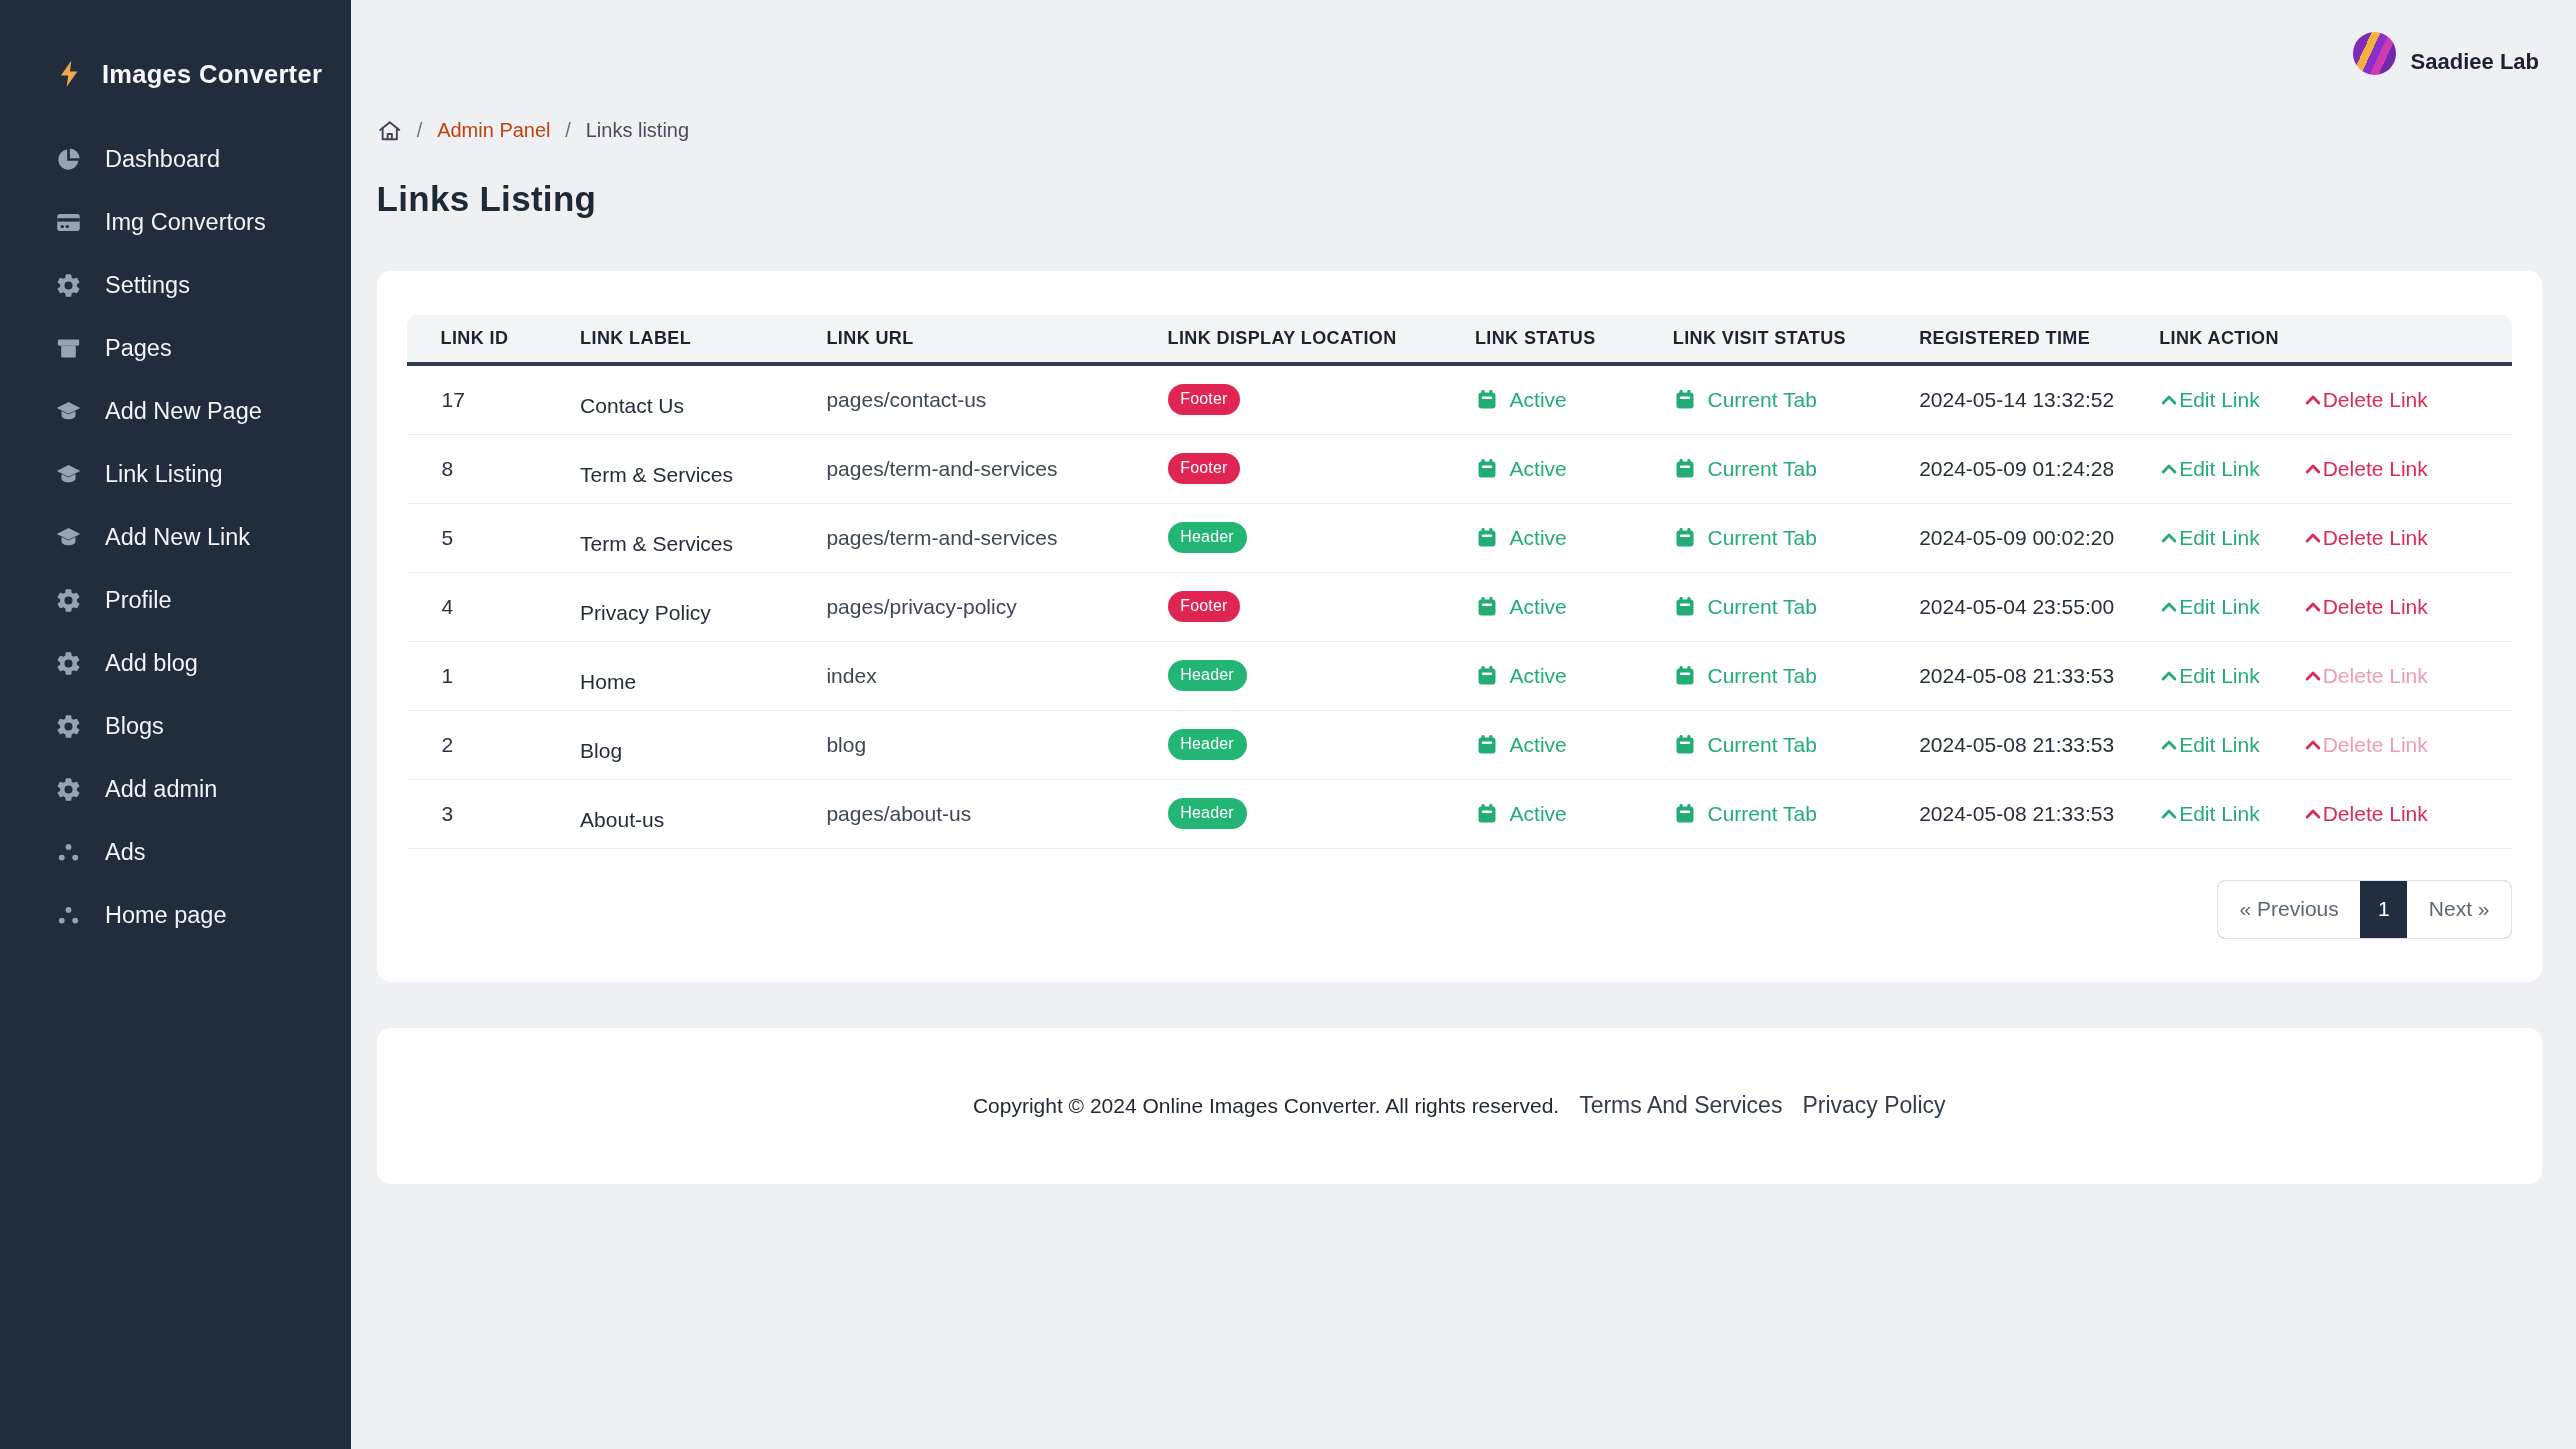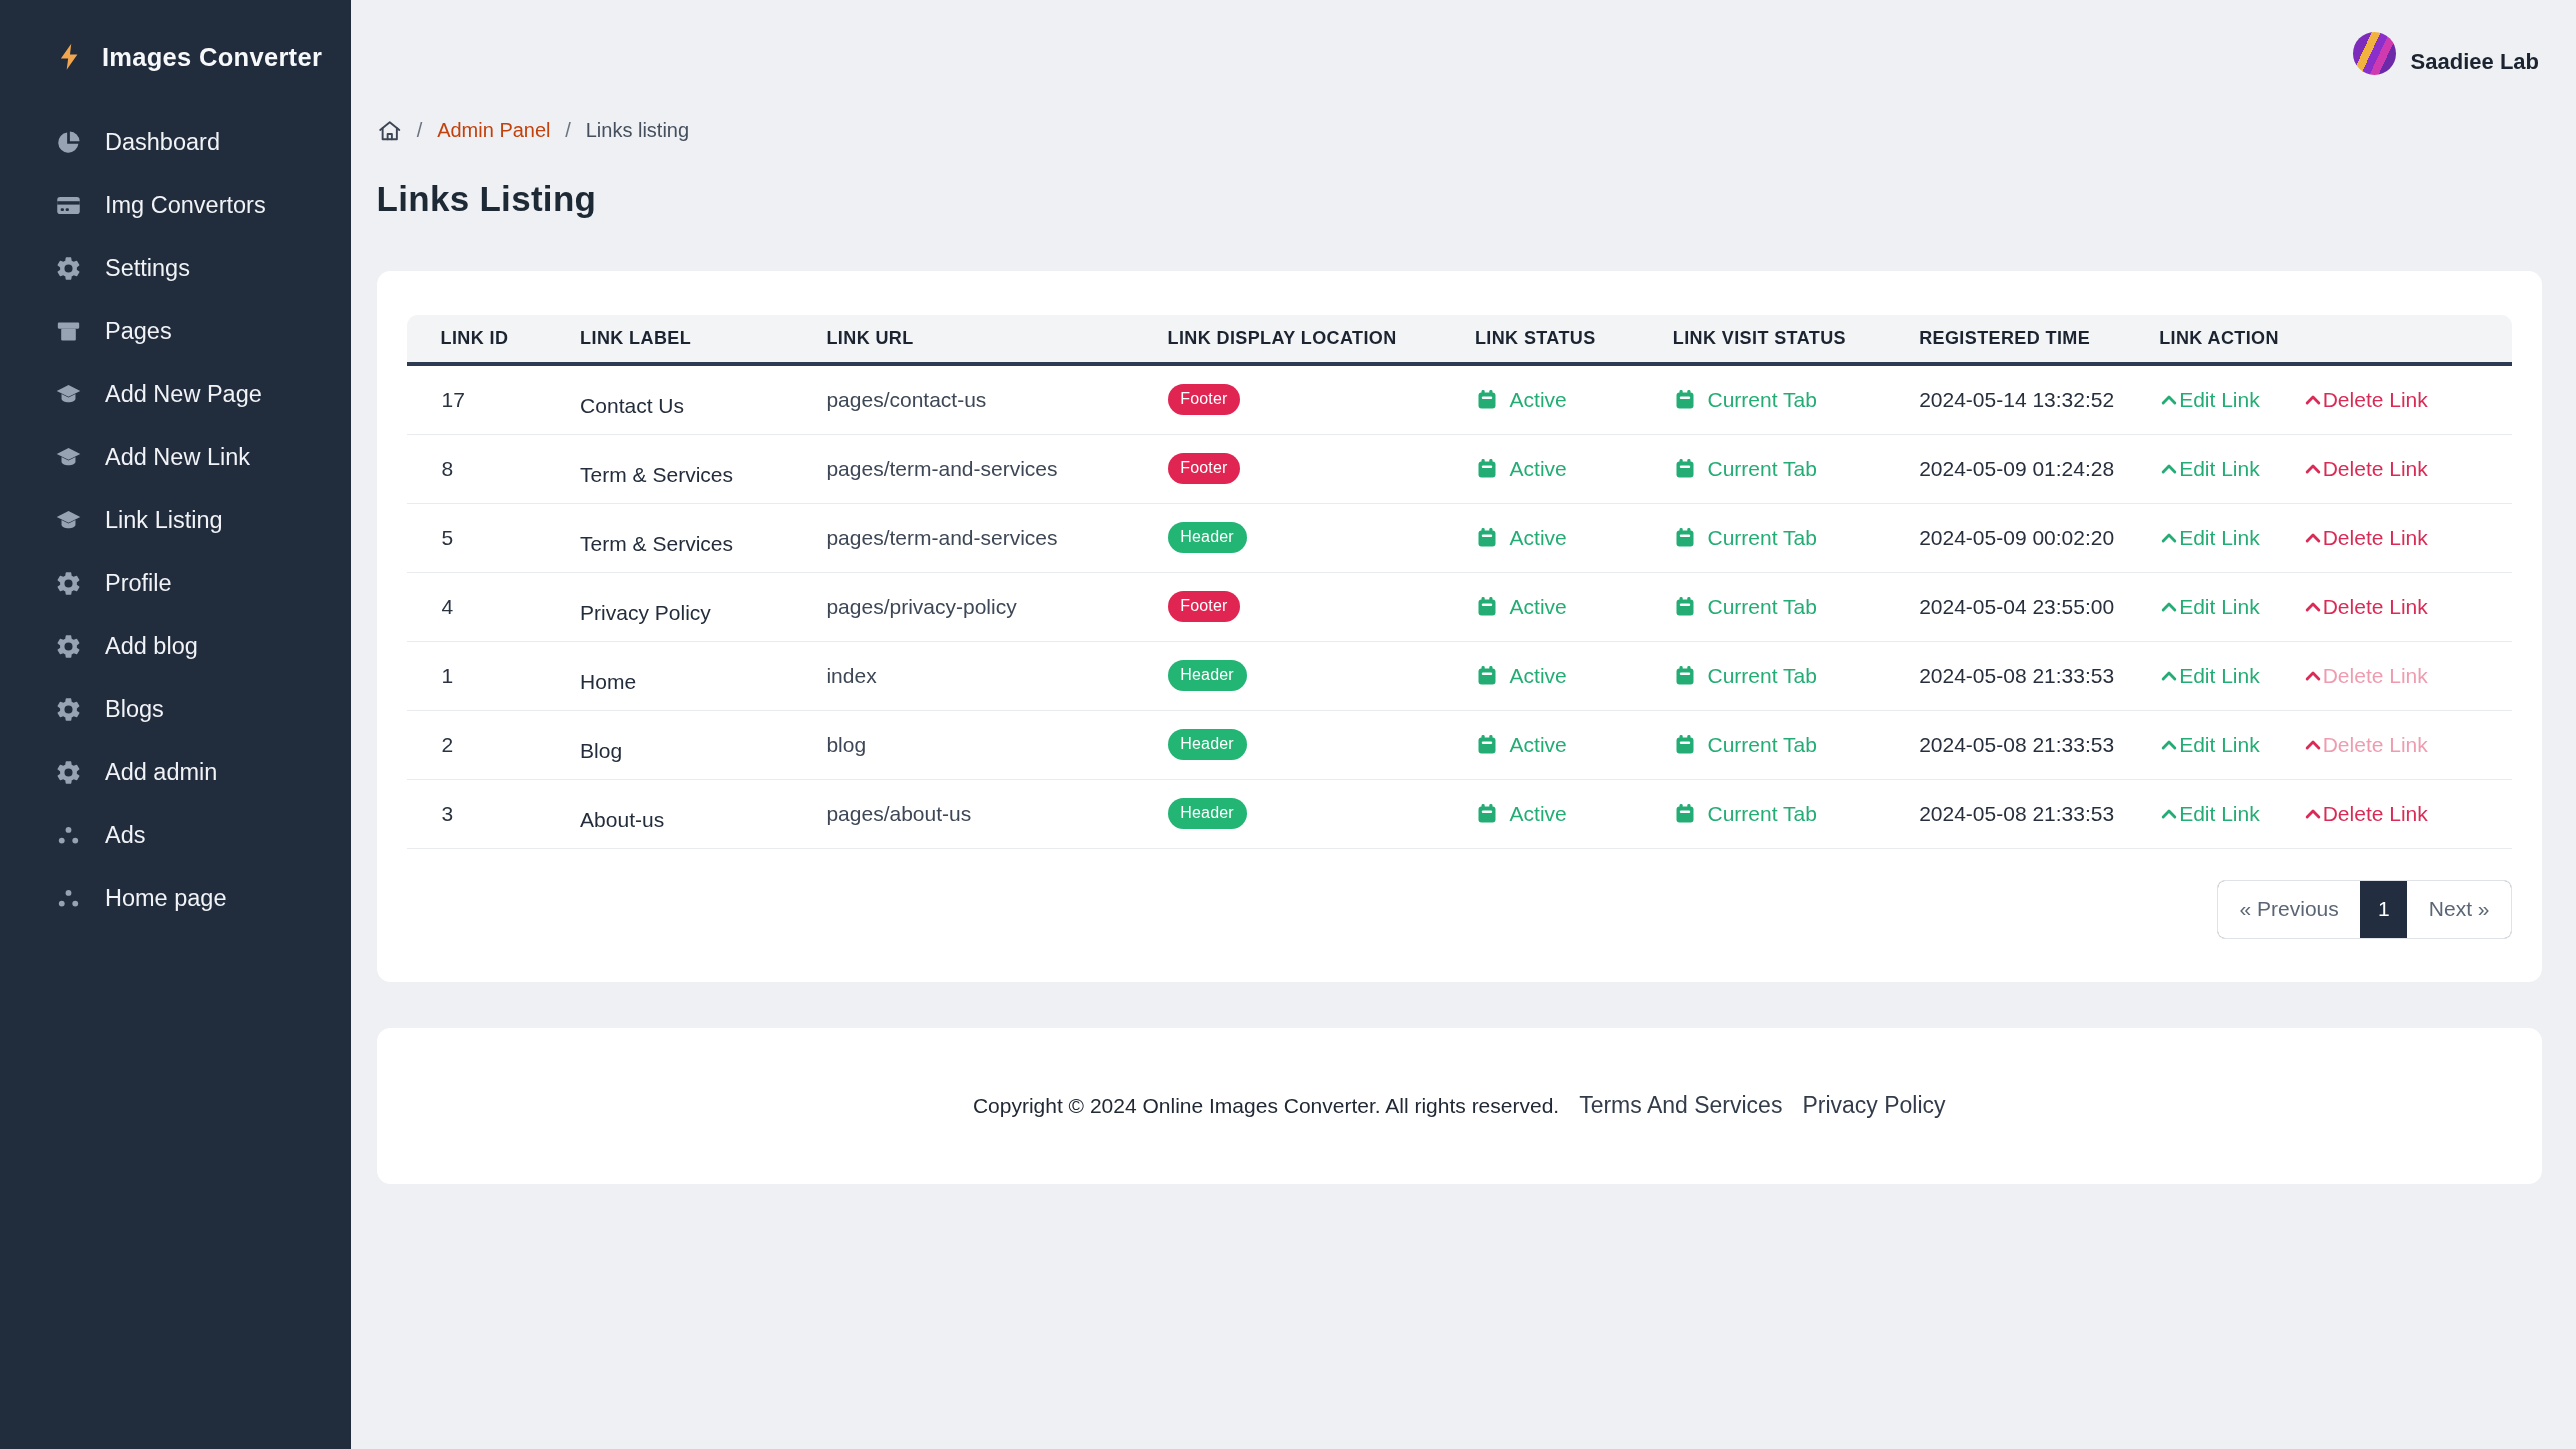--- a/index.html
+++ b/index.html
@@ -1,21 +1,21 @@
 <!DOCTYPE html>
 <html style="font-size:10.7px"><head>
 <meta charset="utf-8">
 <style>
   * { margin:0; padding:0; box-sizing:border-box; }
   html,body { width:2576px; height:1449px; overflow:hidden; }
   body { font-family:"Liberation Sans", sans-serif; background:#eef0f3; color:#222c3c; }
   .app { display:flex; width:2576px; height:1449px; }
 
   
-  .sidebar { width:351px; min-width:351px; height:1449px; background:#212c3d; padding-top:35px; }
+  .sidebar { width:351px; min-width:351px; height:1449px; background:#212c3d; padding-top:52px; }
   .logo { display:flex; align-items:center; padding-left:55px; height:44px; margin-bottom:32px; }
   .logo .bolt { width:29.5px; height:29.5px; color:#f2a74f; display:flex; align-items:center; }
   .logo .brand-name { color:#f7f8fa; font-size:25.5px; font-weight:600; margin-left:17.4px; letter-spacing:0.3px; }
   .nav-item { display:flex; align-items:center; height:63px; padding-left:55px; cursor:pointer; text-decoration:none; }
   .nav-item .nicon { width:27px; height:27px; color:#97a2b2; display:flex; align-items:center; justify-content:center; }
   .nav-item .nlabel { color:#f1f3f6; font-size:23.5px; margin-left:23px; }
   svg { display:block; }
 
   
   .main { position:relative; flex:1; padding:0 34px 0 25.5px; }
@@ -144,30 +144,30 @@
         </span>
         <span class="nlabel">Add New Page</span>
       </a>
       <a class="nav-item">
         <span class="nicon">
           <svg viewBox="0 0 24 24" width="27" height="27">
               <path d="M12 3.5 1.5 8.8 12 14l10.5-5.2z" fill="currentColor"></path>
               <path d="M5.8 11.6v4.2c0 1.7 2.8 3.1 6.2 3.1s6.2-1.4 6.2-3.1v-4.2L12 14.7z" fill="currentColor"></path>
             </svg>
         </span>
-        <span class="nlabel">Add New Link</span>
+        <span class="nlabel">Link Listing</span>
       </a>
       <a class="nav-item">
         <span class="nicon">
           <svg viewBox="0 0 24 24" width="27" height="27">
               <path d="M12 3.5 1.5 8.8 12 14l10.5-5.2z" fill="currentColor"></path>
               <path d="M5.8 11.6v4.2c0 1.7 2.8 3.1 6.2 3.1s6.2-1.4 6.2-3.1v-4.2L12 14.7z" fill="currentColor"></path>
             </svg>
         </span>
-        <span class="nlabel">Link Listing</span>
+        <span class="nlabel">Add New Link</span>
       </a>
       <a class="nav-item">
         <span class="nicon">
           <svg viewBox="0 0 24 24" width="27" height="27">
               <path fill="currentColor" fill-rule="evenodd" d="M19.4 13c.04-.33.06-.66.06-1s-.02-.67-.06-1l2.1-1.6c.2-.15.25-.42.13-.64l-2-3.46a.5.5 0 0 0-.6-.22l-2.5 1a7.6 7.6 0 0 0-1.7-1l-.4-2.66A.5.5 0 0 0 14 2h-4a.5.5 0 0 0-.5.42l-.4 2.66c-.6.25-1.17.6-1.7 1l-2.5-1a.5.5 0 0 0-.6.22l-2 3.46c-.12.22-.07.5.13.64L4.6 11c-.04.33-.06.66-.06 1s.02.67.06 1l-2.17 1.6c-.2.15-.25.42-.13.64l2 3.46c.12.22.38.3.6.22l2.5-1c.53.4 1.1.75 1.7 1l.4 2.66c.04.24.25.42.5.42h4c.25 0 .46-.18.5-.42l.4-2.66c.6-.25 1.17-.6 1.7-1l2.5 1c.22.08.48 0 .6-.22l2-3.46a.5.5 0 0 0-.13-.64L19.4 13zM12 15.6a3.6 3.6 0 1 1 0-7.2 3.6 3.6 0 0 1 0 7.2z"></path>
             </svg>
         </span>
         <span class="nlabel">Profile</span>
       </a>
       <a class="nav-item">

